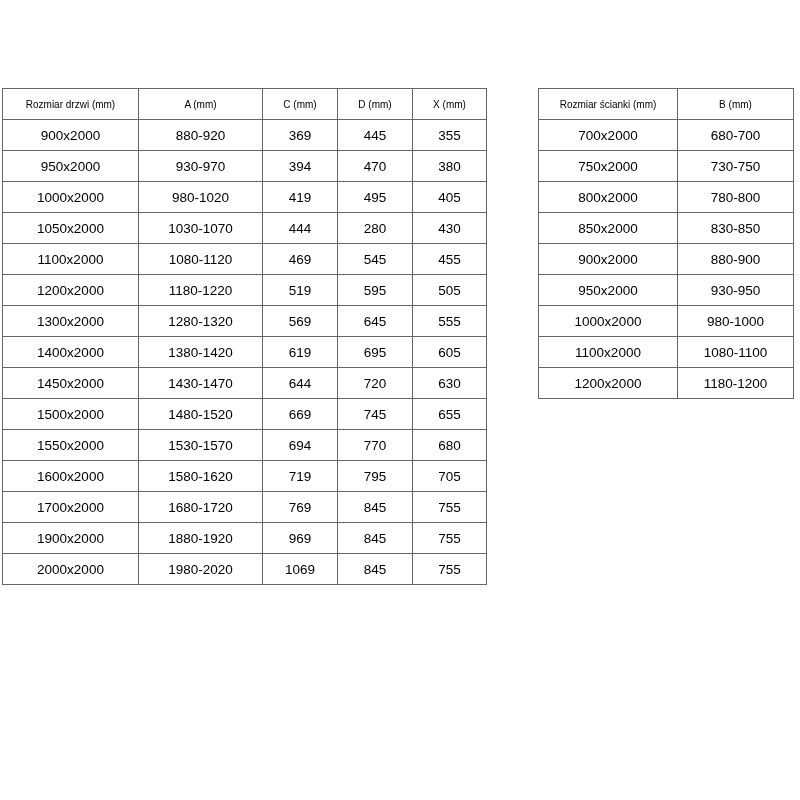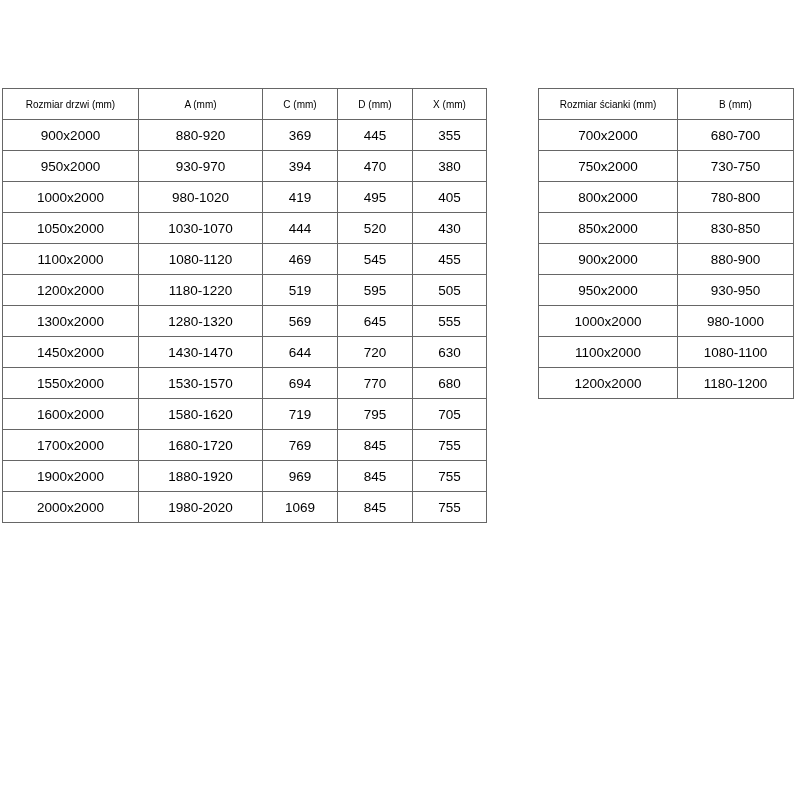--- a/index.html
+++ b/index.html
@@ -88,21 +88,21 @@
         <td>1000x2000</td>
         <td>980-1020</td>
         <td>419</td>
         <td>495</td>
         <td>405</td>
       </tr>
       <tr>
         <td>1050x2000</td>
         <td>1030-1070</td>
         <td>444</td>
-        <td>520</td>
+        <td>280</td>
         <td>430</td>
       </tr>
       <tr>
         <td>1100x2000</td>
         <td>1080-1120</td>
         <td>469</td>
         <td>545</td>
         <td>455</td>
       </tr>
       <tr>
@@ -113,25 +113,39 @@
         <td>505</td>
       </tr>
       <tr>
         <td>1300x2000</td>
         <td>1280-1320</td>
         <td>569</td>
         <td>645</td>
         <td>555</td>
       </tr>
       <tr>
+        <td>1400x2000</td>
+        <td>1380-1420</td>
+        <td>619</td>
+        <td>695</td>
+        <td>605</td>
+      </tr>
+      <tr>
         <td>1450x2000</td>
         <td>1430-1470</td>
         <td>644</td>
         <td>720</td>
         <td>630</td>
+      </tr>
+      <tr>
+        <td>1500x2000</td>
+        <td>1480-1520</td>
+        <td>669</td>
+        <td>745</td>
+        <td>655</td>
       </tr>
       <tr>
         <td>1550x2000</td>
         <td>1530-1570</td>
         <td>694</td>
         <td>770</td>
         <td>680</td>
       </tr>
       <tr>
         <td>1600x2000</td>

